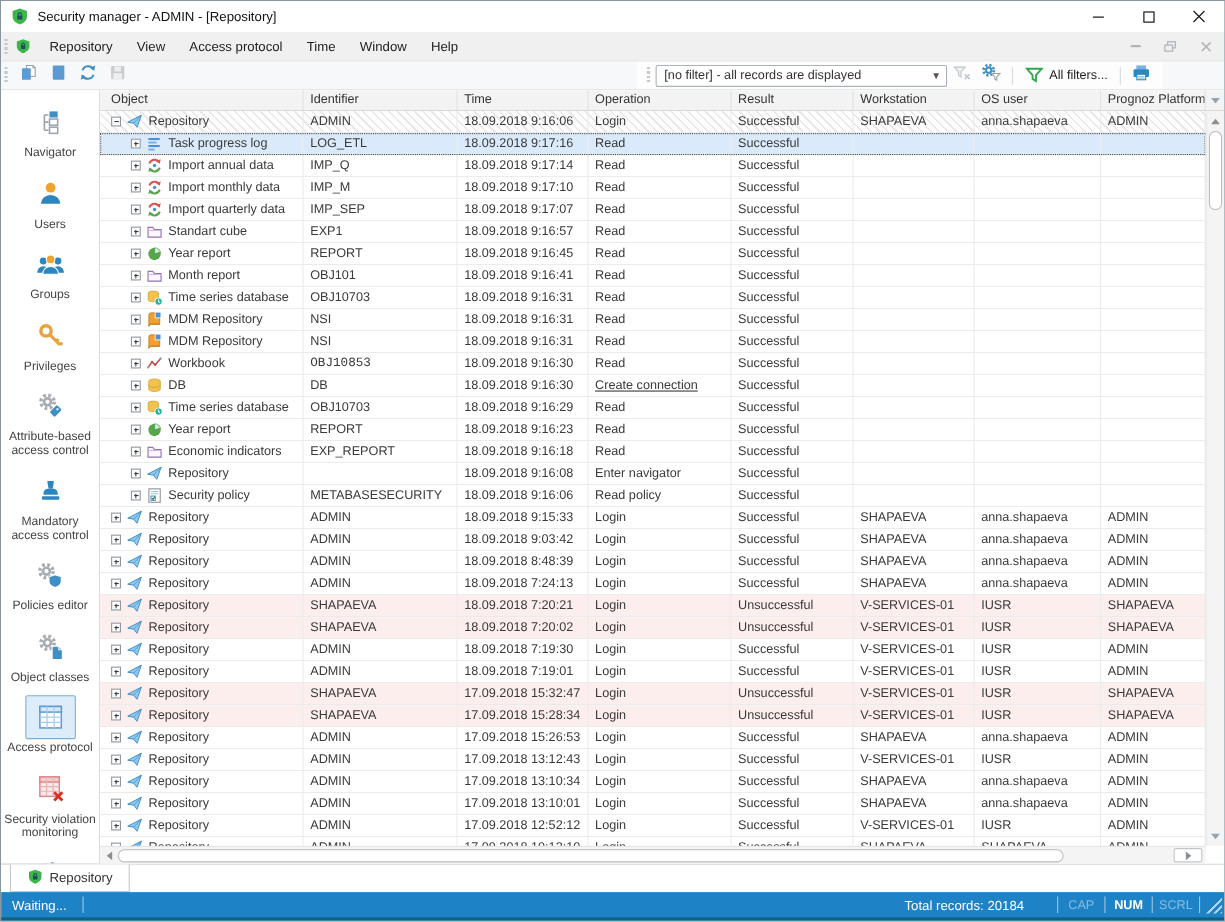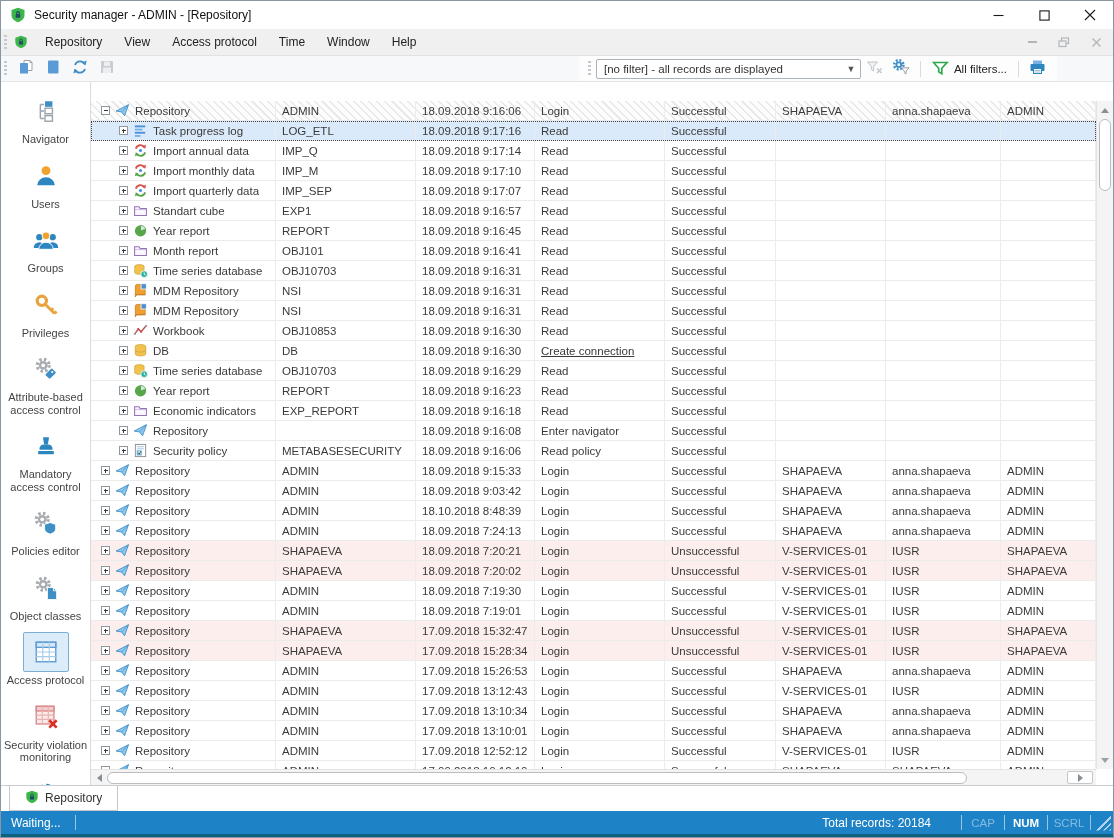--- a/index.html
+++ b/index.html
@@ -323,20 +323,33 @@
         </div>
         <div class="side-item">
           <div class="side-icon-wrap"><span class="side-icon"><svg width="26" height="26" viewBox="0 0 28 28">
                 <circle cx="14" cy="14" r="8.6" fill="none" stroke="#2e86c1" stroke-width="4.73" stroke-dasharray="3.55 3.21"></circle>
                 <circle cx="14" cy="14" r="6.191999999999999" fill="#2e86c1"></circle>
                 <circle cx="14" cy="14" r="2.752" fill="#fff"></circle>
               </svg></span></div>
         </div>
       </div>
     <div class="content">
+      <div class="thead" id="thead">
+          <div class="th" style="width: 185px;">Object</div>
+          <div class="th" style="width: 140px;">Identifier</div>
+          <div class="th" style="width: 119px;">Time</div>
+          <div class="th" style="width: 130px;">Operation</div>
+          <div class="th" style="width: 111px;">Result</div>
+          <div class="th" style="width: 110px;">Workstation</div>
+          <div class="th" style="width: 115px;">OS user</div>
+          <div class="th last" style="width: 92px;">Prognoz Platform</div>
+          <div class="col-filter">
+            <span class="tri-down"></span>
+          </div>
+        </div>
       <div class="rows" id="rows">
           <div class="row hatched">
             <div class="cell obj" style="width: 185px;">
               <span class="expand minus"></span>
               <span class="row-ic">
                 <svg width="15" height="15" viewBox="0 0 16 16">
                   <path d="M1.2 8.6 L14.4 1.8 L10.2 13.6 L7 9.6 Z" fill="#8ecaef" stroke="#3c88c0" stroke-width=".9"></path>
                   <path d="M7 9.6 L14.4 1.8" stroke="#3c88c0" stroke-width=".7" fill="none"></path>
                 </svg>
               </span>
@@ -562,21 +575,21 @@
                 <svg width="15" height="15" viewBox="0 0 16 16">
                   <polyline points="1.8,11.8 5.6,6.4 8.6,9.2 14,3" stroke="#c0504d" stroke-width="1.5" fill="none"></polyline>
                   <circle cx="5.6" cy="6.4" r="1.2" fill="#c0504d"></circle>
                   <circle cx="8.6" cy="9.2" r="1.2" fill="#c0504d"></circle>
                   <circle cx="1.8" cy="11.8" r="1.1" fill="#9aa2a9"></circle>
                   <circle cx="14" cy="3" r="1.1" fill="#9aa2a9"></circle>
                 </svg>
               </span>
               <span>Workbook</span>
             </div>
-            <div class="cell" style="width: 140px;">OBJ10853</div>
+            <div class="cell" style="width: 140px; font-family: Liberation Mono, monospace;">OBJ10853</div>
             <div class="cell" style="width: 119px;">18.09.2018 9:16:30</div>
             <div class="cell" style="width: 130px;">Read</div>
             <div class="cell" style="width: 111px;">Successful</div>
             <div class="cell" style="width: 110px;"></div>
             <div class="cell" style="width: 115px;"></div>
             <div class="cell last" style="width: 92px;"></div>
           </div>
           <div class="row">
             <div class="cell obj child" style="width: 185px;">
               <span class="expand plus"></span>
@@ -739,21 +752,21 @@
               <span class="expand plus"></span>
               <span class="row-ic">
                 <svg width="15" height="15" viewBox="0 0 16 16">
                   <path d="M1.2 8.6 L14.4 1.8 L10.2 13.6 L7 9.6 Z" fill="#8ecaef" stroke="#3c88c0" stroke-width=".9"></path>
                   <path d="M7 9.6 L14.4 1.8" stroke="#3c88c0" stroke-width=".7" fill="none"></path>
                 </svg>
               </span>
               <span>Repository</span>
             </div>
             <div class="cell" style="width: 140px;">ADMIN</div>
-            <div class="cell" style="width: 119px;">18.10.2018 8:48:39</div>
+            <div class="cell" style="width: 119px;">18.09.2018 8:48:39</div>
             <div class="cell" style="width: 130px;">Login</div>
             <div class="cell" style="width: 111px;">Successful</div>
             <div class="cell" style="width: 110px;">SHAPAEVA</div>
             <div class="cell" style="width: 115px;">anna.shapaeva</div>
             <div class="cell last" style="width: 92px;">ADMIN</div>
           </div>
           <div class="row">
             <div class="cell obj" style="width: 185px;">
               <span class="expand plus"></span>
               <span class="row-ic">

